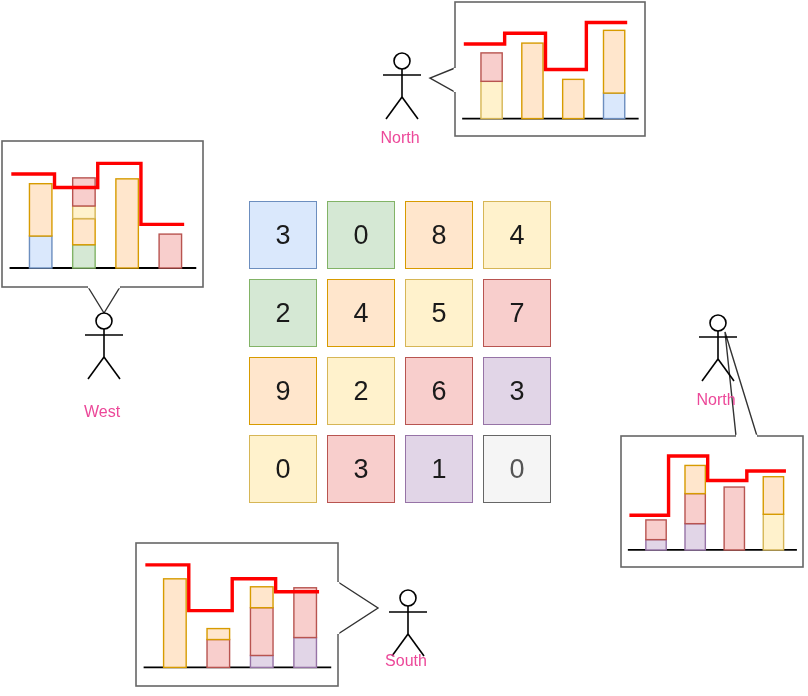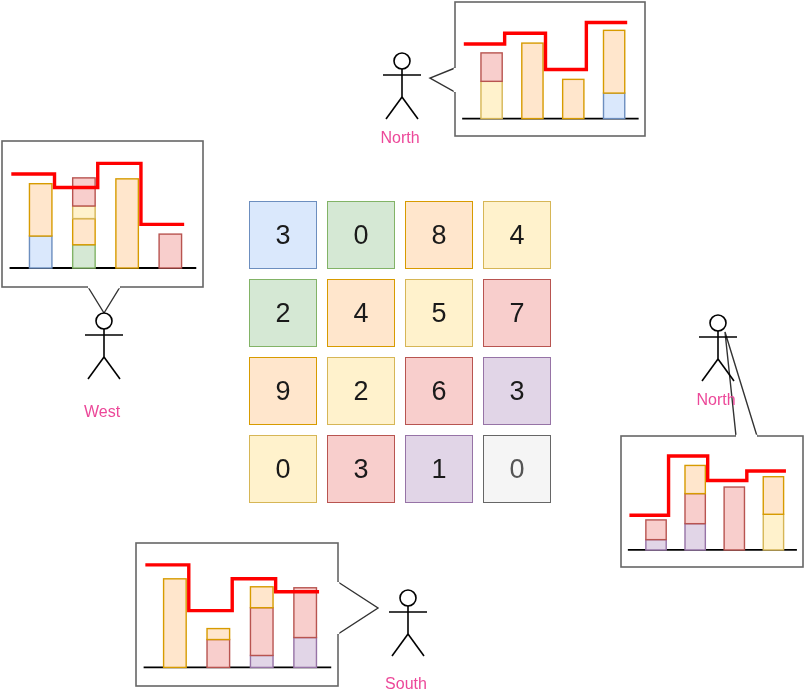--- a/index.html
+++ b/index.html
@@ -162,15 +162,15 @@
         <rect x="293.88319999999993" y="587.7763674665689" width="22.583599999999997" height="49.77102033339439" fill="#f8cecc" stroke="#b85450" stroke-width="1.4"></rect>
         <path d="M 145.35260000000002 564.8816981132076 L 188.7826 564.8816981132076 L 188.7826 610.6710368199304 L 188.78260000000003 610.6710368199304 L 232.2126 610.6710368199304 L 232.2126 578.817583806558 L 232.2126 578.817583806558 L 275.6426 578.817583806558 L 275.6426 591.7580490932405 L 275.64259999999996 591.7580490932405 L 319.07259999999997 591.7580490932405" fill="none" stroke="#ff0000" stroke-width="3.4" stroke-linejoin="miter" stroke-linecap="butt"></path>
         <g stroke="#000000" stroke-width="1.6" fill="none">
           <circle cx="408" cy="598" r="8" fill="#ffffff" stroke="#000000"></circle>
           <line x1="408" y1="606" x2="408" y2="634"></line>
           <line x1="389" y1="612" x2="427" y2="612"></line>
           <line x1="408" y1="634" x2="392" y2="656"></line>
           <line x1="408" y1="634" x2="424" y2="656"></line>
         </g>
       </svg>
-      <div class="person-label" style="left: 361px; top: 676px; width: 90px;">South</div>
+      <div class="person-label" style="left: 361px; top: 653px; width: 90px;">South</div>
     </div>
 </div>
 
 </body></html>

